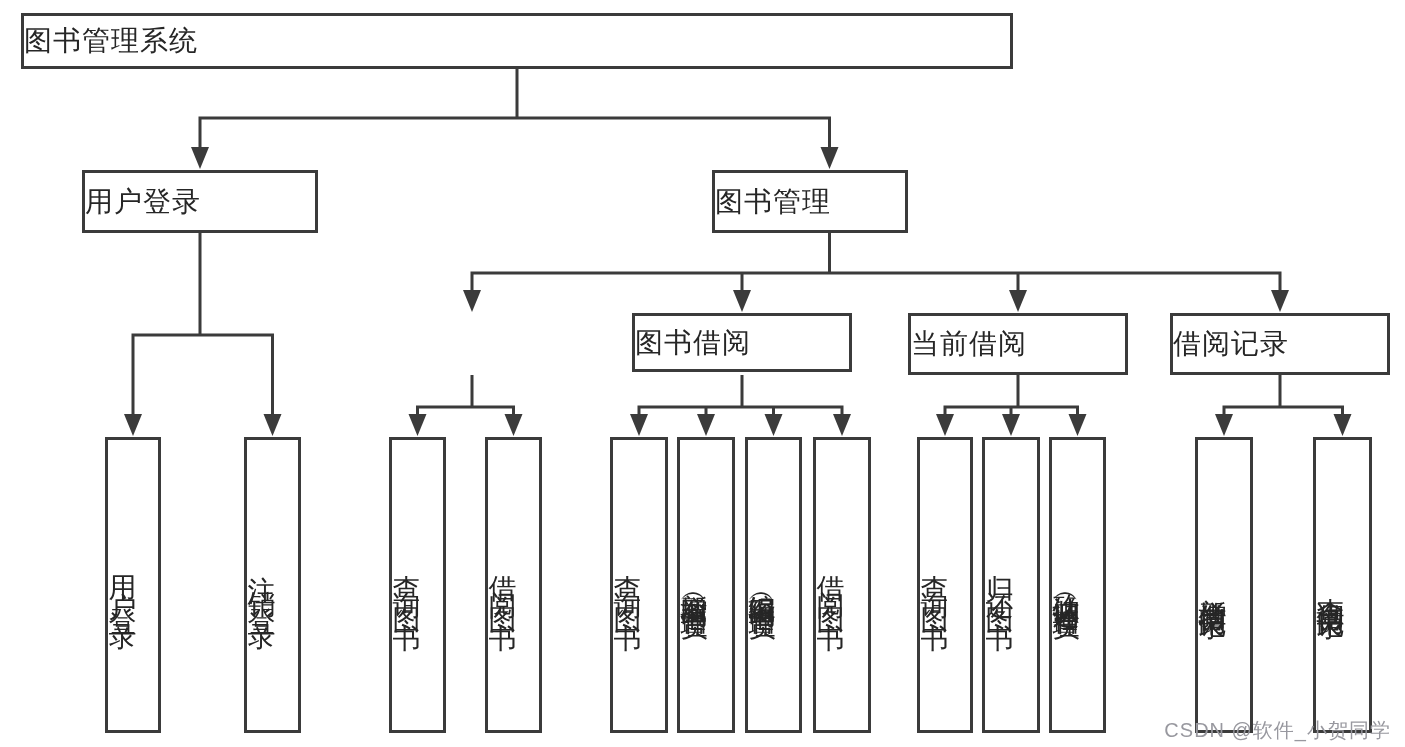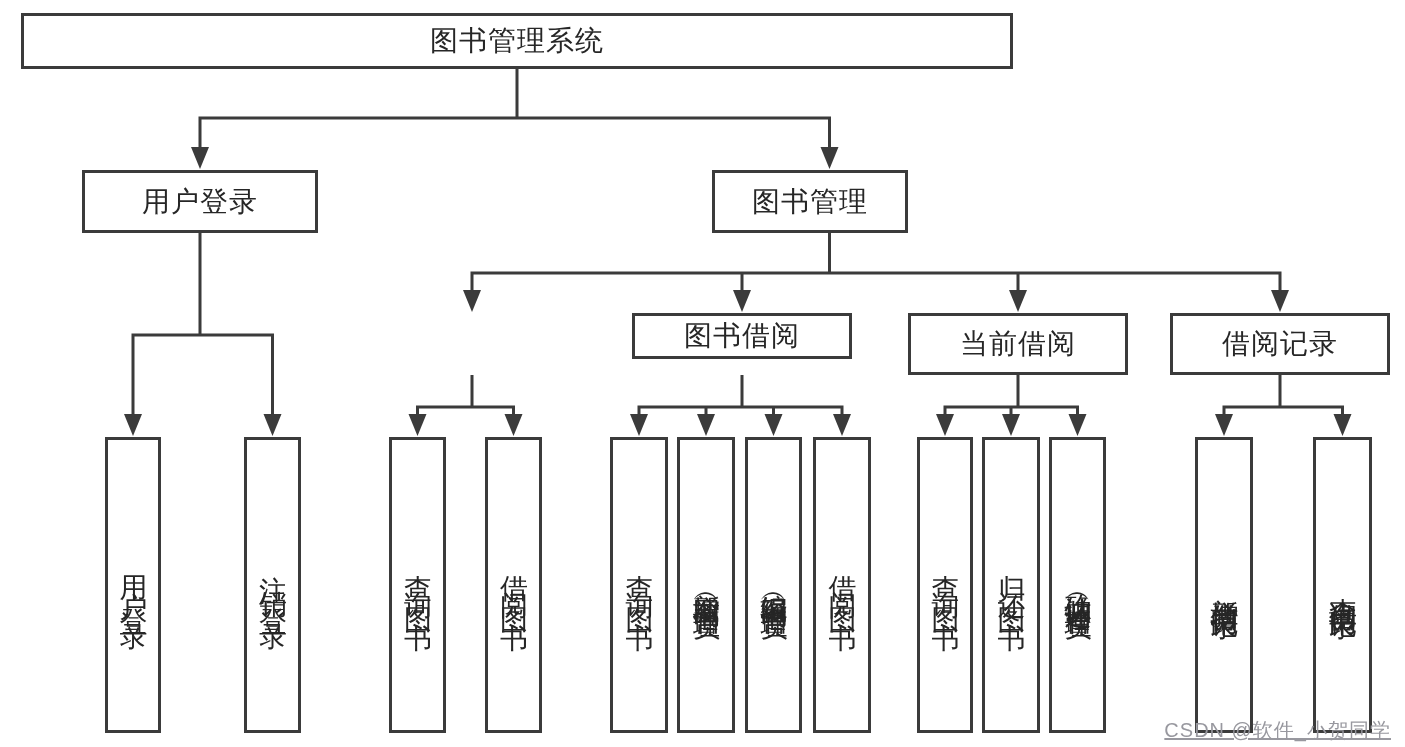--- a/index.html
+++ b/index.html
@@ -17,21 +17,21 @@
     font-family:"Liberation Sans","DejaVu Sans",sans-serif;
   }
   #wires{position:absolute;left:0;top:0;width:1405px;height:747px;}
   .node{
     position:absolute;
     box-sizing:border-box;
     border:3px solid var(--line);
     background:#fff;
     display:flex;
     align-items:center;
-    justify-content:center;
+    justify-content:flex-start;
     color:var(--text);
   }
   .node .lbl{
     font-size:28px;
     line-height:1;
     letter-spacing:1px;
     white-space:nowrap;
   }
   .node.v .lbl{
     writing-mode:vertical-rl;
@@ -41,21 +41,20 @@
   .node.v .lbl.sp-mid{letter-spacing:3px;}
   .node.v .lbl.sp-tight{letter-spacing:3px;font-size:27px;}
   #watermark{
     position:absolute;
     right:14px;
     bottom:3px;
     font-size:20px;
     letter-spacing:1px;
     color:var(--watermark);
     z-index:5;
-    text-decoration:underline;
   }
 </style>
 </head>
 <body>
 
 <div id="canvas">
   <svg id="wires" viewBox="0 0 1405 747" xmlns="http://www.w3.org/2000/svg">
       <polygon points="191,147 209,147 200,169" fill="#3b3b3b"></polygon>
       <polygon points="820.5,147 838.5,147 829.5,169" fill="#3b3b3b"></polygon>
       <path d="M517,69 L517,118 M198.5,118 L831,118 M200,118 L200,151 M829.5,118 L829.5,151" stroke="#3b3b3b" stroke-width="3" fill="none"></path>
@@ -86,21 +85,21 @@
   <div id="watermark">CSDN @软件_小贺同学</div>
 <div class="node h" style="left: 21px; top: 13px; width: 992px; height: 56px;">
       <span class="lbl ">图书管理系统</span>
     </div>
     <div class="node h" style="left: 82px; top: 170px; width: 236px; height: 63px;">
       <span class="lbl ">用户登录</span>
     </div>
     <div class="node h" style="left: 712px; top: 170px; width: 196px; height: 63px;">
       <span class="lbl ">图书管理</span>
     </div>
-    <div class="node h" style="left: 632px; top: 313px; width: 220px; height: 46px;">
+    <div class="node h" style="left: 632px; top: 313px; width: 220px; height: 59px;">
       <span class="lbl ">图书借阅</span>
     </div>
     <div class="node h" style="left: 908px; top: 313px; width: 220px; height: 62px;">
       <span class="lbl ">当前借阅</span>
     </div>
     <div class="node h" style="left: 1170px; top: 313px; width: 220px; height: 62px;">
       <span class="lbl ">借阅记录</span>
     </div>
     <div class="node v" style="left: 105px; top: 437px; width: 56px; height: 296px;">
       <span class="lbl sp-wide">用户登录</span>

